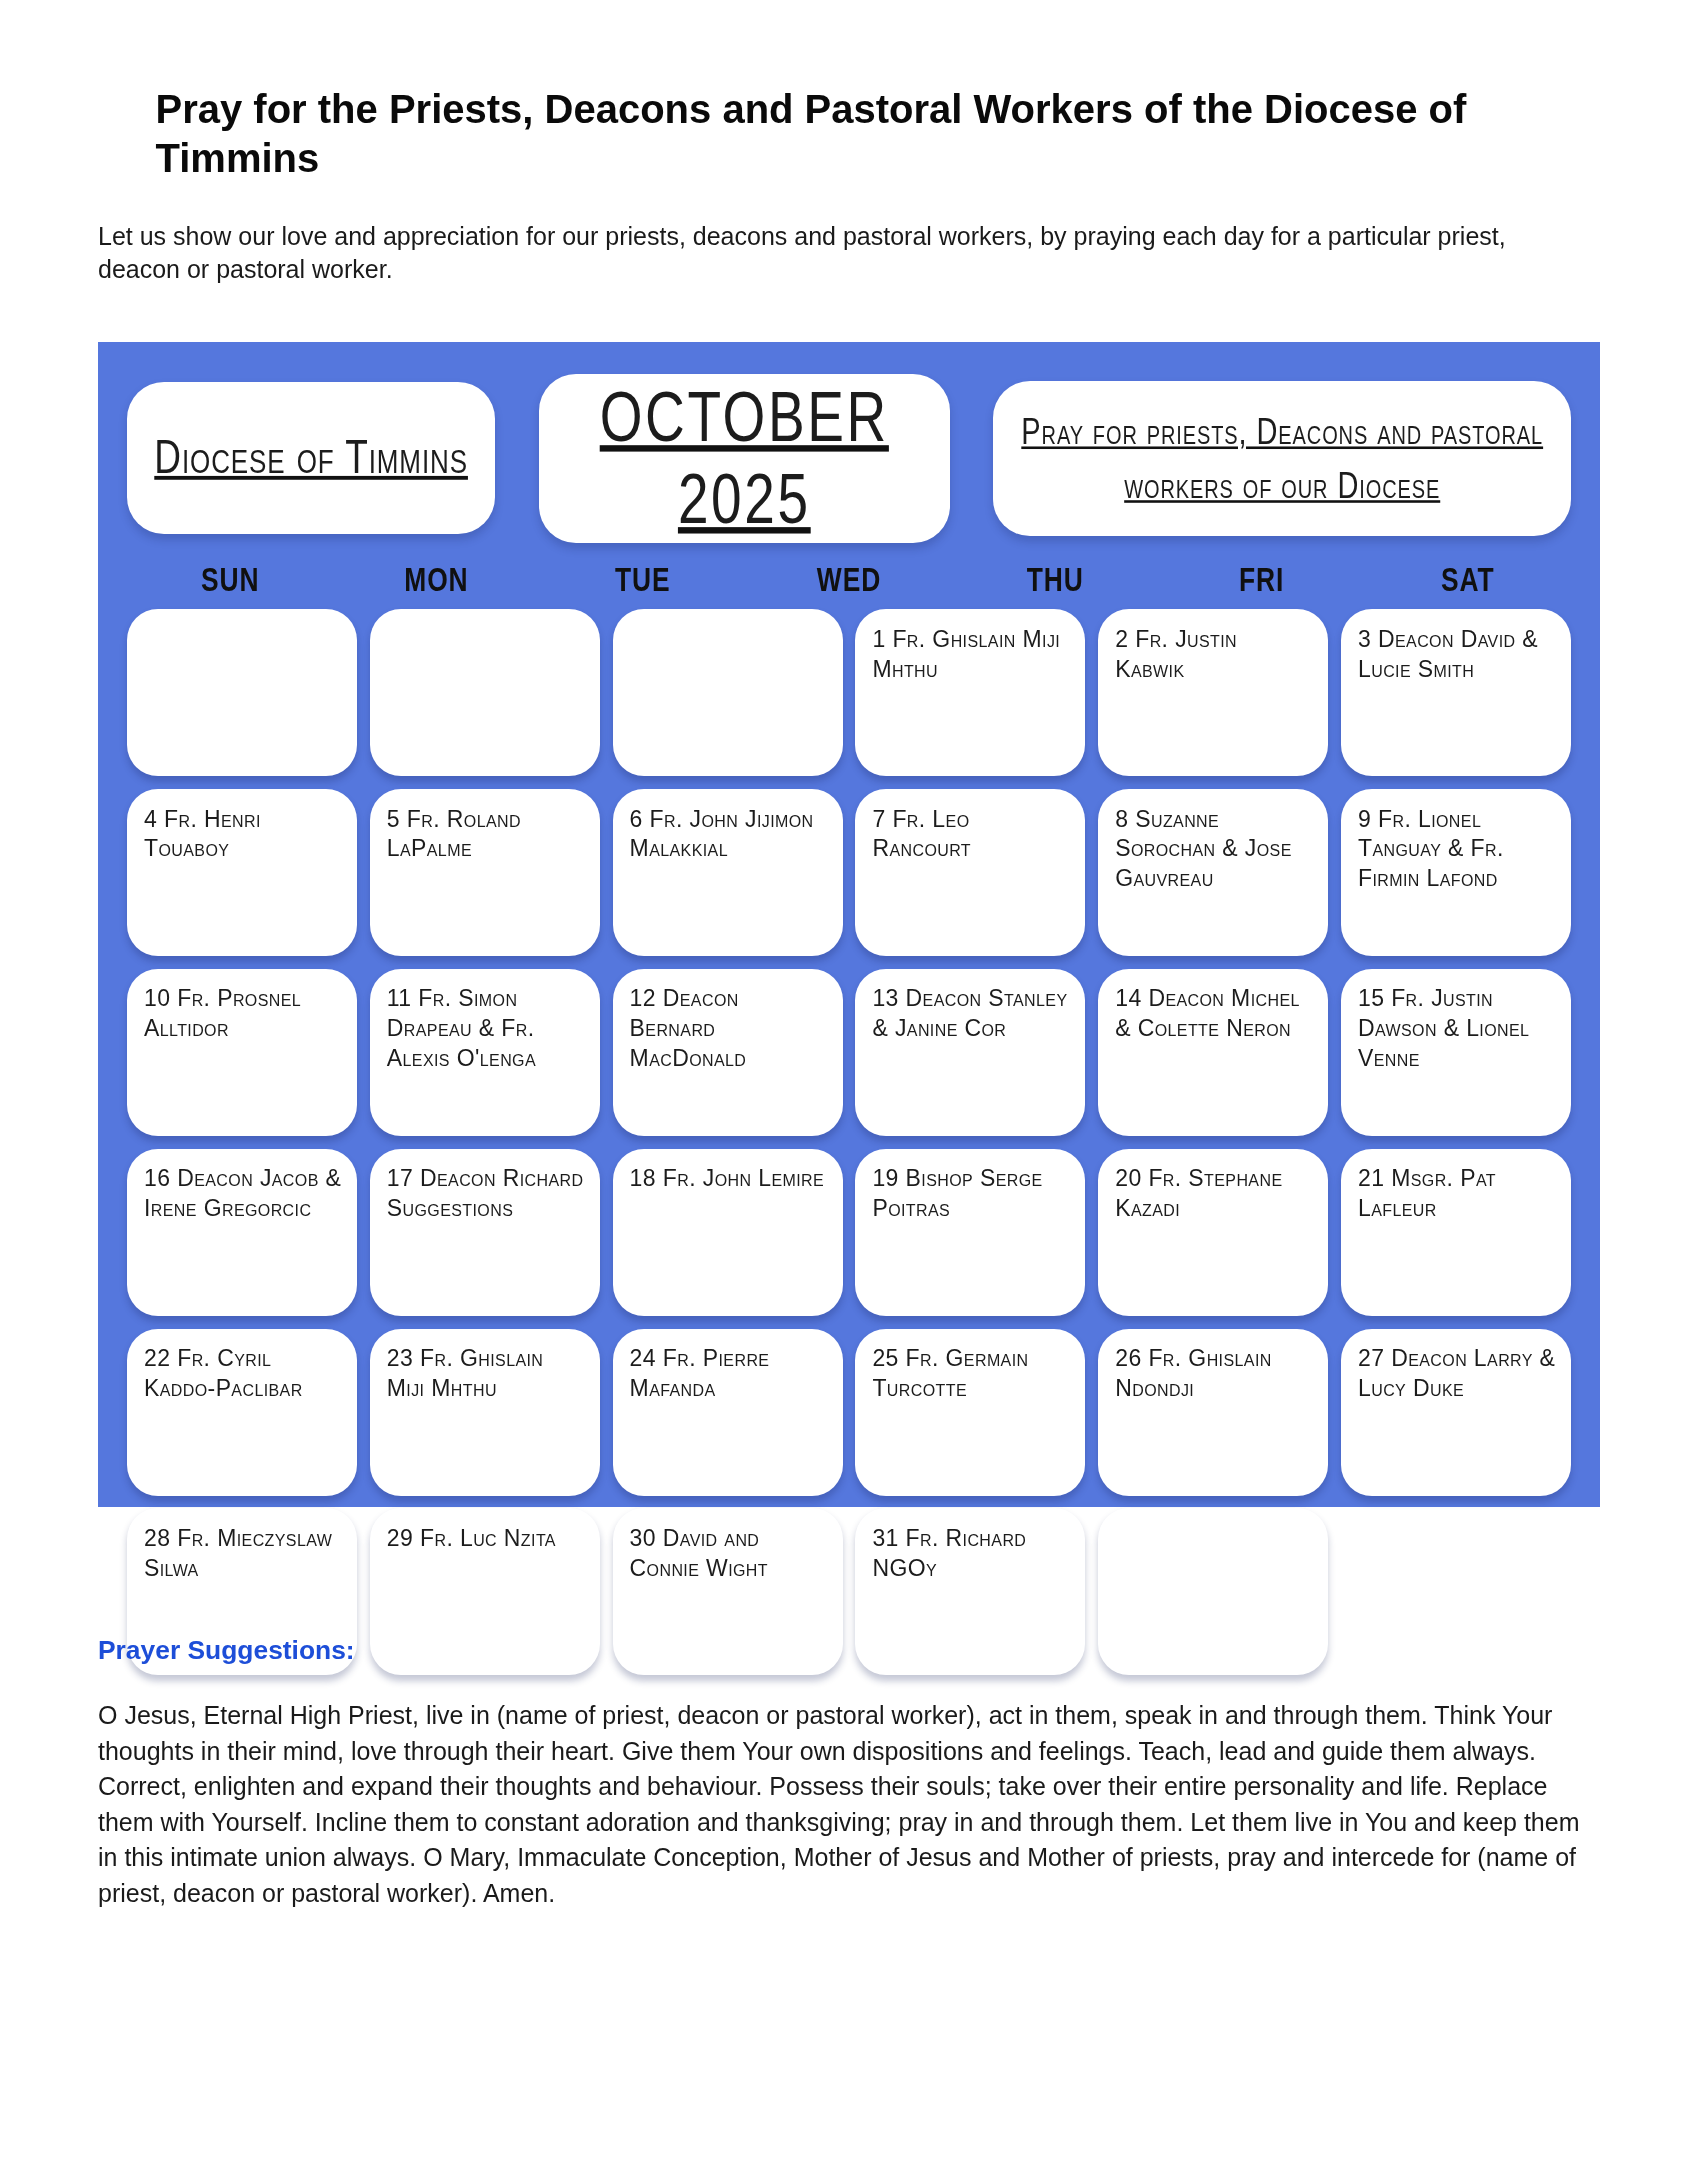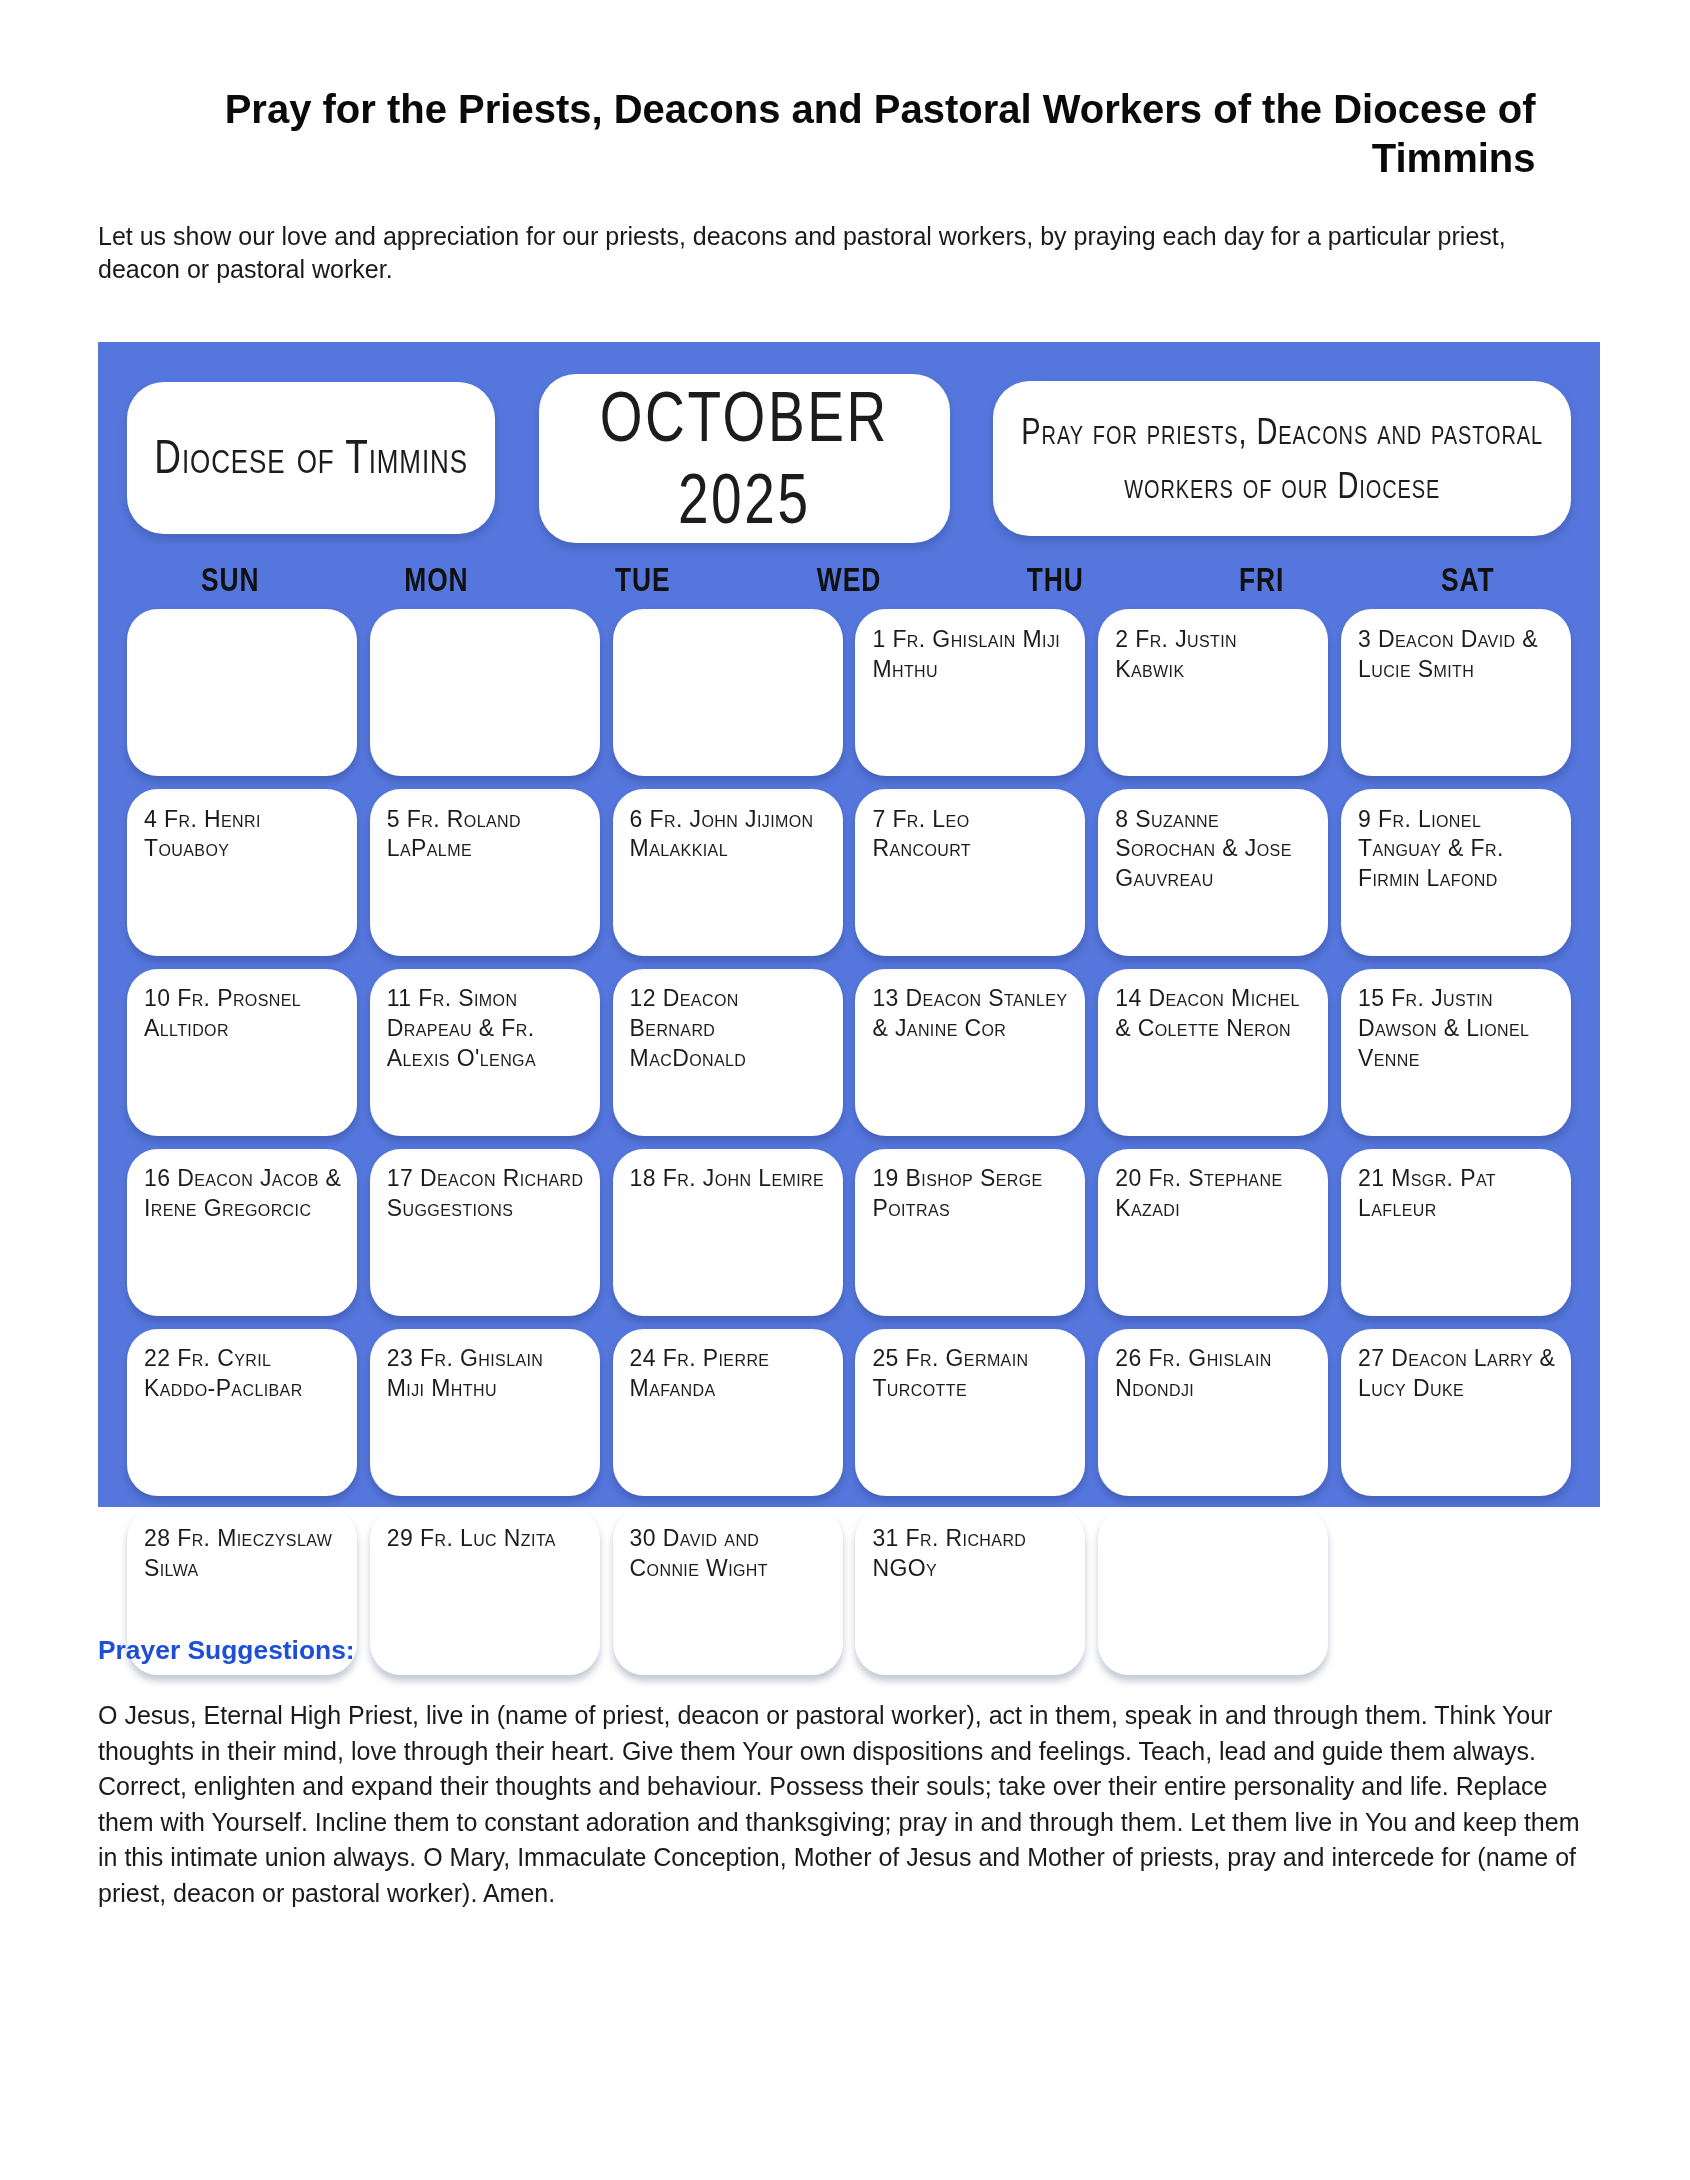--- a/index.html
+++ b/index.html
@@ -15,21 +15,21 @@
     color:#111;
     position:relative;
   }
   .page{width:1691px;height:2181px;overflow:hidden;}
 
   
   .doc-title{
     padding-top:85px;
     margin:0 auto;
     max-width:1380px;
-    text-align:right;
+    text-align:left;
     font-size:40px;
     font-weight:700;
     line-height:1.22;
     color:#0a0a0a;
   }
   .intro{
     margin:37px 98px 0 98px;
     font-size:25px;
     line-height:1.33;
     color:#1a1a1a;
@@ -42,20 +42,21 @@
     height:1165px;
     background:var(--cal-bg);
     padding:31px 29px 34px 29px;
   }
   .cal-header{
     display:flex;
     align-items:center;
     justify-content:space-between;
     gap:34px;
     height:170px;
+    text-decoration:underline;
   }
   .hbox{
     background:var(--cell-bg);
     border-radius:37px;
     display:flex;
     align-items:center;
     justify-content:center;
     text-align:center;
     color:var(--ink);
     box-shadow:0 5.1px 8.5px rgba(25,35,90,.22);

